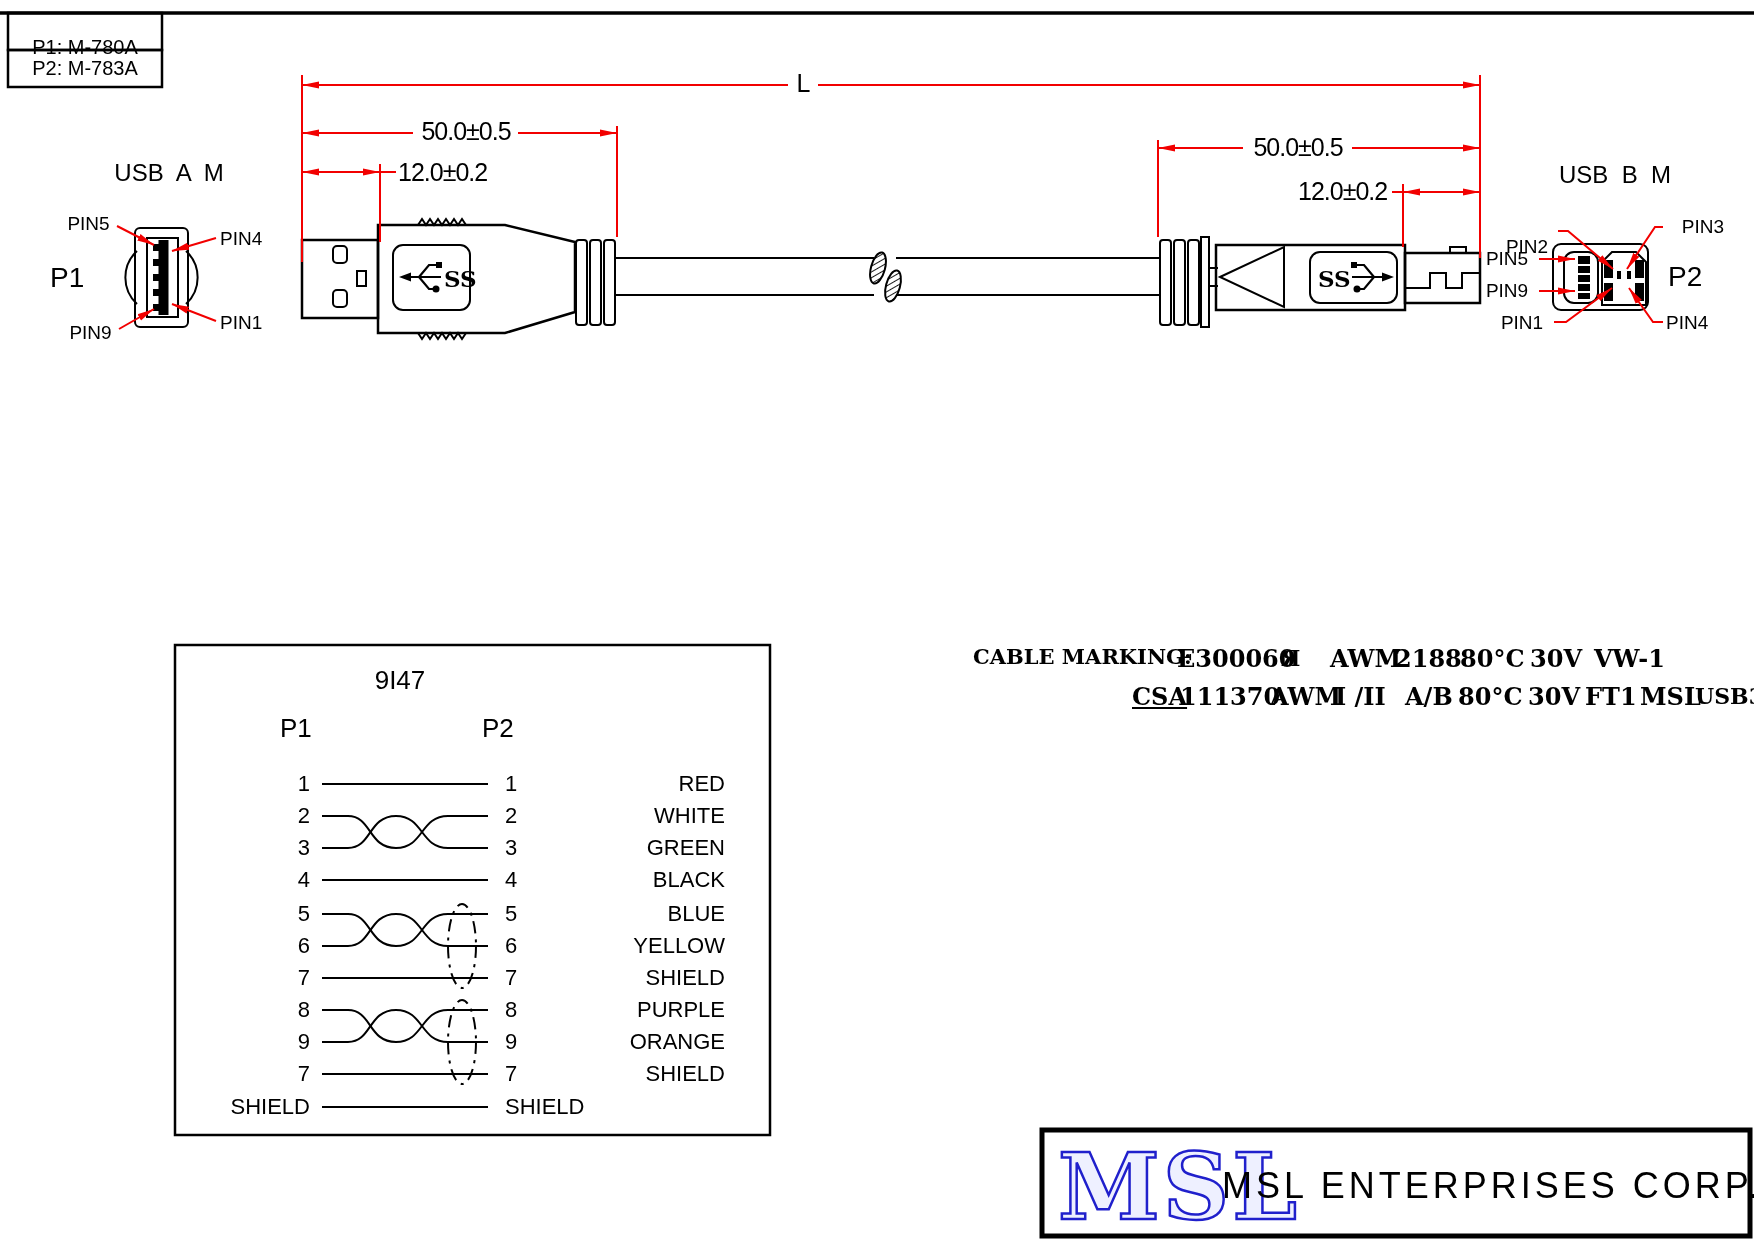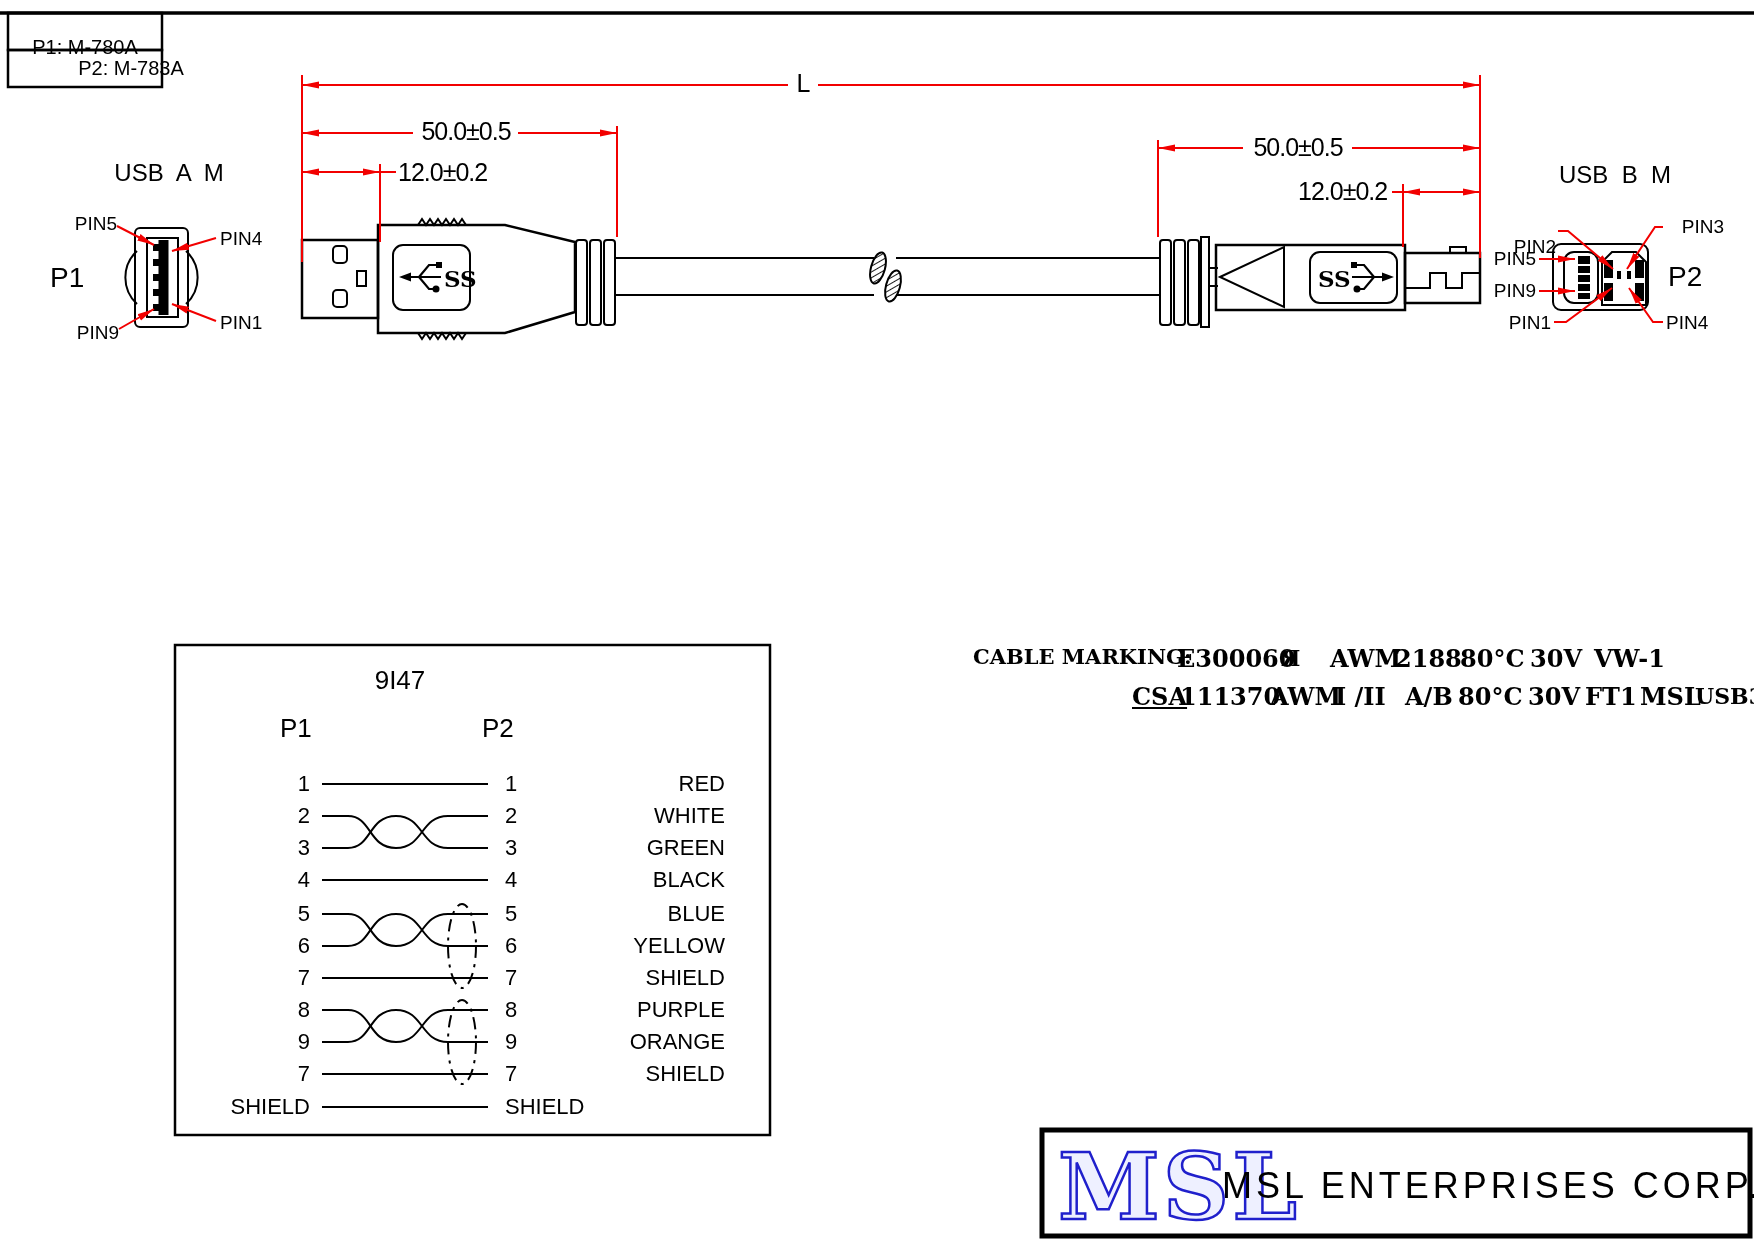--- a/index.html
+++ b/index.html
@@ -14,21 +14,21 @@
   .wl{width:110px;text-align:right;}
   .wr{width:70px;text-align:left;}
   .wc{width:160px;text-align:right;}
   .wtext{height:28px;line-height:28px;font-size:22px;}
   .mark{font-family:"DejaVu Serif",serif;font-weight:700;font-size:24px;}
   .marklabel{font-size:21px;letter-spacing:0px;}
   .logo{font-family:"DejaVu Serif",serif;font-weight:700;font-size:92px;
         letter-spacing:3px;color:#eef0ff;-webkit-text-stroke:2.5px #2020cc;}
   .company{font-size:36px;letter-spacing:4px;font-weight:400;}
   .ctr{text-align:center;}
-  .rgt{text-align:right;}
+  .rgt{text-align:center;}
 </style>
 </head>
 <body>
 
 <svg width="1754" height="1240" viewBox="0 0 1754 1240">
   <defs>
     <marker id="arr" markerWidth="18" markerHeight="10" refX="17" refY="5" orient="auto" markerUnits="userSpaceOnUse">
       <path d="M17,5 L0,1.4 L0,8.6 Z" fill="#f20000"></path>
     </marker>
     <pattern id="hatch" width="5" height="5" patternUnits="userSpaceOnUse" patternTransform="rotate(45)">
@@ -189,21 +189,21 @@
     <ellipse cx="462" cy="1042" rx="14" ry="42" stroke-dasharray="12 6 3 6"></ellipse>
   </g>
 
   <rect x="1042" y="1130" width="708" height="106" fill="#fff" stroke="#000" stroke-width="5"></rect>
 
   <text x="444" y="287" font-family="DejaVu Serif, serif" font-weight="bold" font-size="23">SS</text>
   <text x="1318" y="287" font-family="DejaVu Serif, serif" font-weight="bold" font-size="23">SS</text>
 </svg>
 
 <div class="t cad ctr" style="left:8px;top:29px;width:154px;height:37px;line-height:37px;font-size:20px;">P1: M-780A</div>
-<div class="t cad ctr" style="left:8px;top:50px;width:154px;height:37px;line-height:37px;font-size:20px;padding-left:46px;">P2: M-783A</div>
+<div class="t cad ctr" style="left:8px;top:50px;width:154px;height:37px;line-height:37px;font-size:20px;">P2: M-783A</div>
 
 <div class="t cad dim ctr" style="left:781px;top:70px;width:44px;">L</div>
 <div class="t cad dim ctr" style="left:410px;top:118px;width:112px;">50.0±0.5</div>
 <div class="t cad dim" style="left:398px;top:159px;">12.0±0.2</div>
 <div class="t cad dim ctr" style="left:1240px;top:134px;width:116px;">50.0±0.5</div>
 <div class="t cad dim" style="left:1298px;top:178px;">12.0±0.2</div>
 
 <div class="t cad ctr" style="left:104px;top:160px;width:130px;font-size:24px;">USB  A  M</div>
 <div class="t cad big" style="left:50px;top:263px;">P1</div>
 <div class="t cad pin rgt" style="left:60px;top:214px;width:57px;">PIN5</div>

